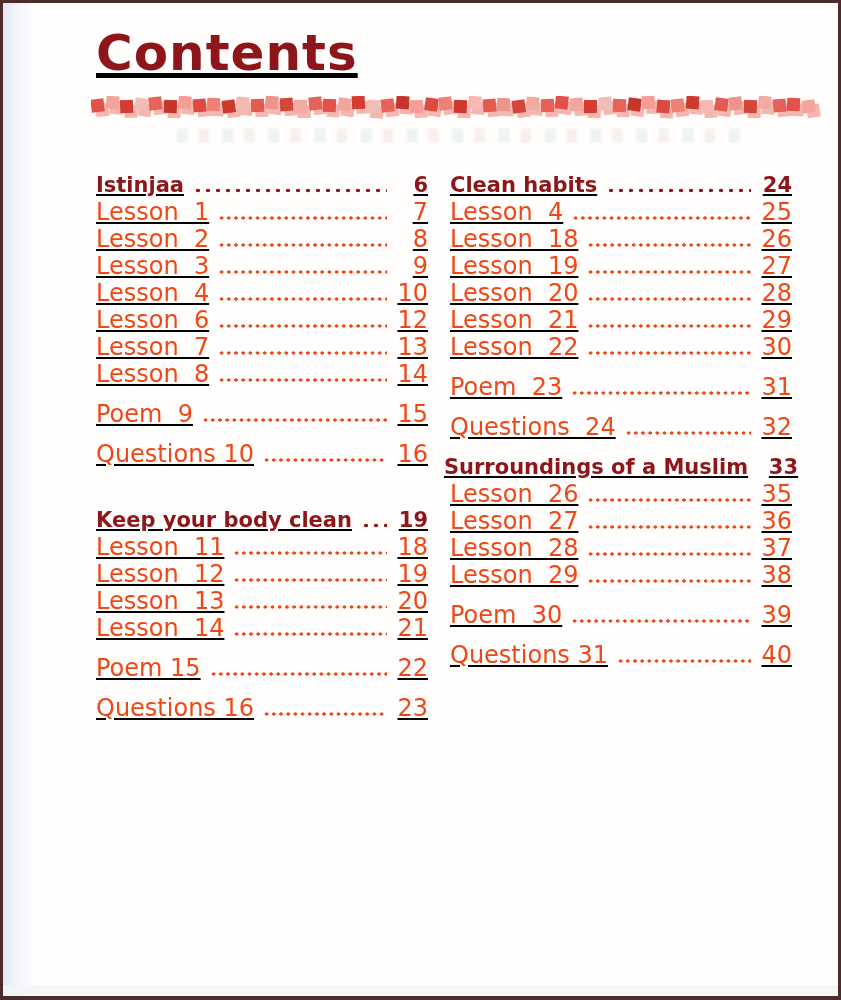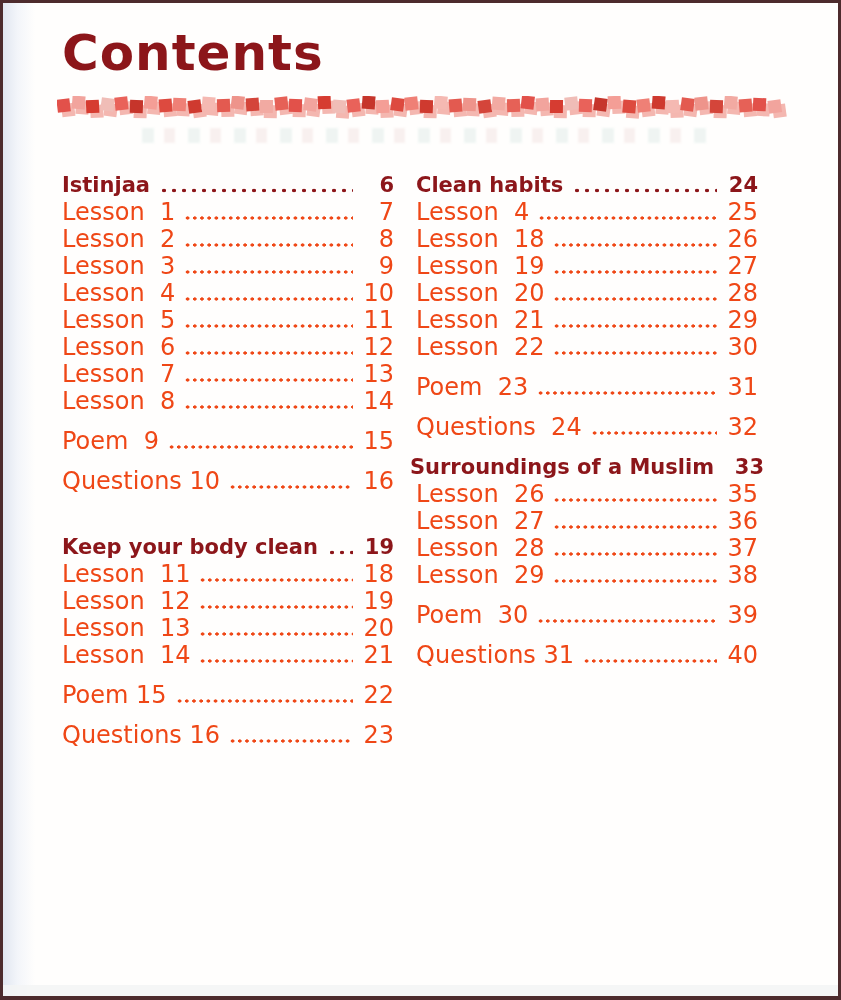--- a/index.html
+++ b/index.html
@@ -22,21 +22,21 @@
   }
   .gutter-shadow{
     position:absolute;left:0;top:0;bottom:0;width:32px;
     background:linear-gradient(90deg,#c8d3e6 0%,#e9eef7 45%,rgba(255,255,255,0) 100%);
     opacity:.55;pointer-events:none;
   }
   .bottom-edge{
     position:absolute;left:0;right:0;bottom:0;height:11px;
     background:#f3f5f4;opacity:.85;pointer-events:none;
   }
-  .content{position:relative;padding:24px 0 0 59px;}
+  .content{position:relative;padding:24px 0 0 93px;text-decoration:underline;}
   .page-title{
     margin:0;
     font-size:50px;
     font-weight:bold;
     letter-spacing:1px;
     color:var(--title-color);
     line-height:1.05;
   }
   .band{
     margin:16px 0 0 -5px;
@@ -133,25 +133,20 @@
             <span class="label">Lesson  3</span>
             <span class="dots"></span>
             <span class="page">9</span>
           </div>
           <div class="row entry">
             <span class="label">Lesson  4</span>
             <span class="dots"></span>
             <span class="page">10</span>
           </div>
           <div class="row entry">
-            <span class="label">Lesson  5</span>
-            <span class="dots"></span>
-            <span class="page">11</span>
-          </div>
-          <div class="row entry">
             <span class="label">Lesson  6</span>
             <span class="dots"></span>
             <span class="page">12</span>
           </div>
           <div class="row entry">
             <span class="label">Lesson  7</span>
             <span class="dots"></span>
             <span class="page">13</span>
           </div>
           <div class="row entry">

